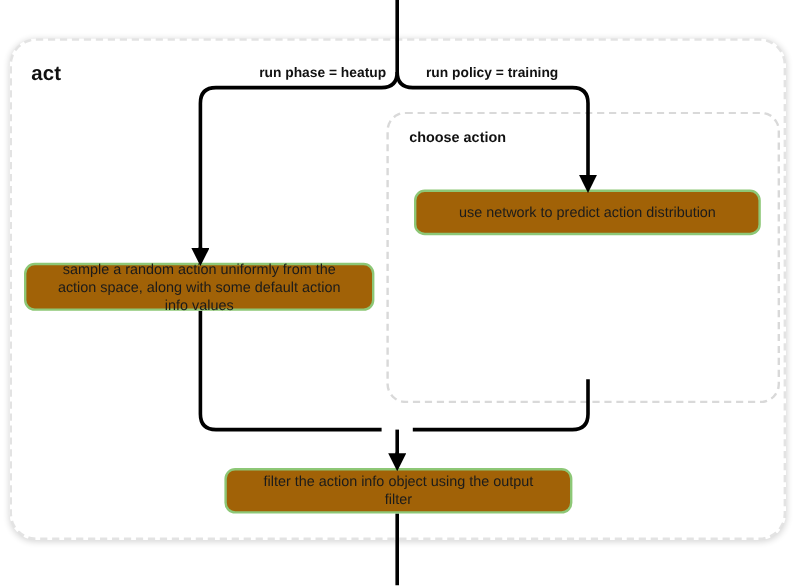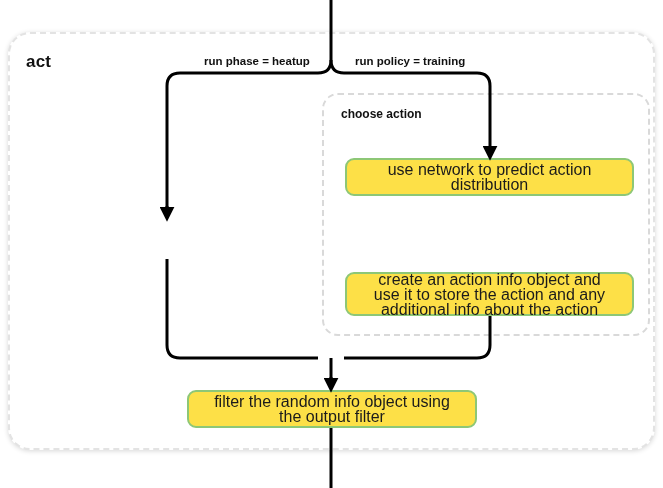--- a/index.html
+++ b/index.html
@@ -60,49 +60,49 @@
     width: 140px;
     font-size: 12px;
     font-weight: bold;
     line-height: 20px;
     color: #111111;
   }
   
   .node {
     position: absolute;
     box-sizing: border-box;
-    background: #fde047;
+    background: #a16207;
     border: 2px solid #8dc776;
     border-radius: 9px;
     display: flex;
     align-items: center;
     justify-content: center;
     text-align: center;
     color: #1b1b1b;
-    font-size: 16px;
+    font-size: 12px;
     line-height: 15px;
     padding: 2px 20px;
     z-index: 6;
   }
   #node-sample  { left: 20px;  top: 219px; width: 292px; height: 40px; }
   #node-predict { left: 345px; top: 158px; width: 289px; height: 38px; }
   #node-explore { left: 345px; top: 218px; width: 289px; height: 42px; }
   #node-create  { left: 345px; top: 272px; width: 289px; height: 44px; }
   #node-filter  { left: 187px; top: 390px; width: 290px; height: 38px; }
 
   
   .edge-label {
     position: absolute;
     font-size: 11.5px;
     font-weight: bold;
     color: #111111;
     white-space: nowrap;
     z-index: 7;
   }
-  #label-heatup   { left: 191px; top: 55px; padding-left: 13px; }
+  #label-heatup   { left: 203px; top: 55px; padding-left: 13px; }
   #label-training { left: 355px; top: 55px; }
 
   
   #edges {
     position: absolute;
     left: 0; top: 0;
     width: 663px;
     height: 488px;
     z-index: 4;
     pointer-events: none;
@@ -156,17 +156,17 @@
     <g fill="none" stroke="#000000" stroke-width="3">
       <path d="M 167 206 L 167 218" marker-end="url(#arrow)"></path>
       <path d="M 490 146 L 490 157" marker-end="url(#arrow)"></path>
       <path d="M 331 377 L 331 389" marker-end="url(#arrow)"></path>
     </g>
   </svg>
 
   <div class="edge-label" id="label-heatup">run phase = heatup</div>
   <div class="edge-label" id="label-training">run policy = training</div>
 
+  <div class="node" id="node-sample">sample a random action uniformly from the action space, along with some default action info values</div>
   <div class="node" id="node-predict">use network to predict action distribution</div>
-  <div class="node" id="node-create">create an action info object and use it to store the action and any additional info about the action</div>
-  <div class="node" id="node-filter">filter the random info object using the output filter</div>
+  <div class="node" id="node-filter">filter the action info object using the output filter</div>
 
 </div>
 
 </body></html>

